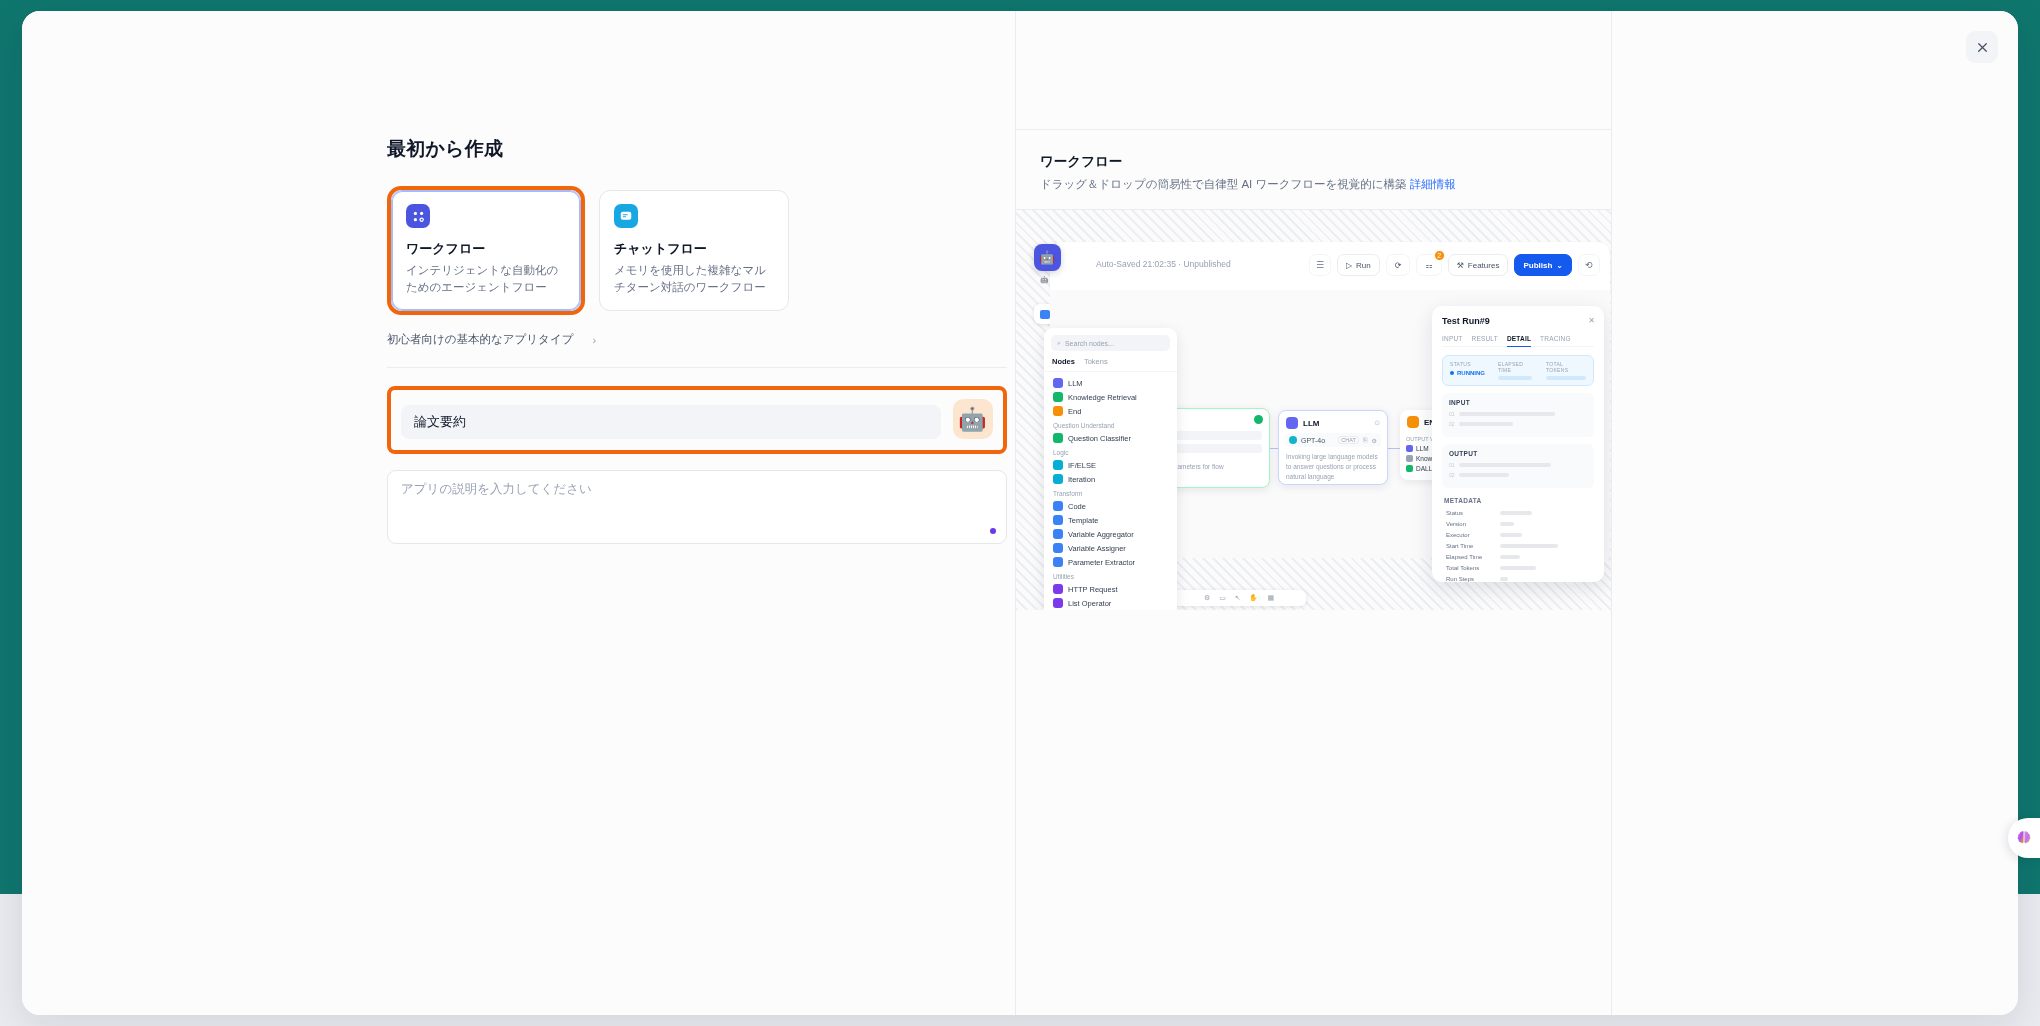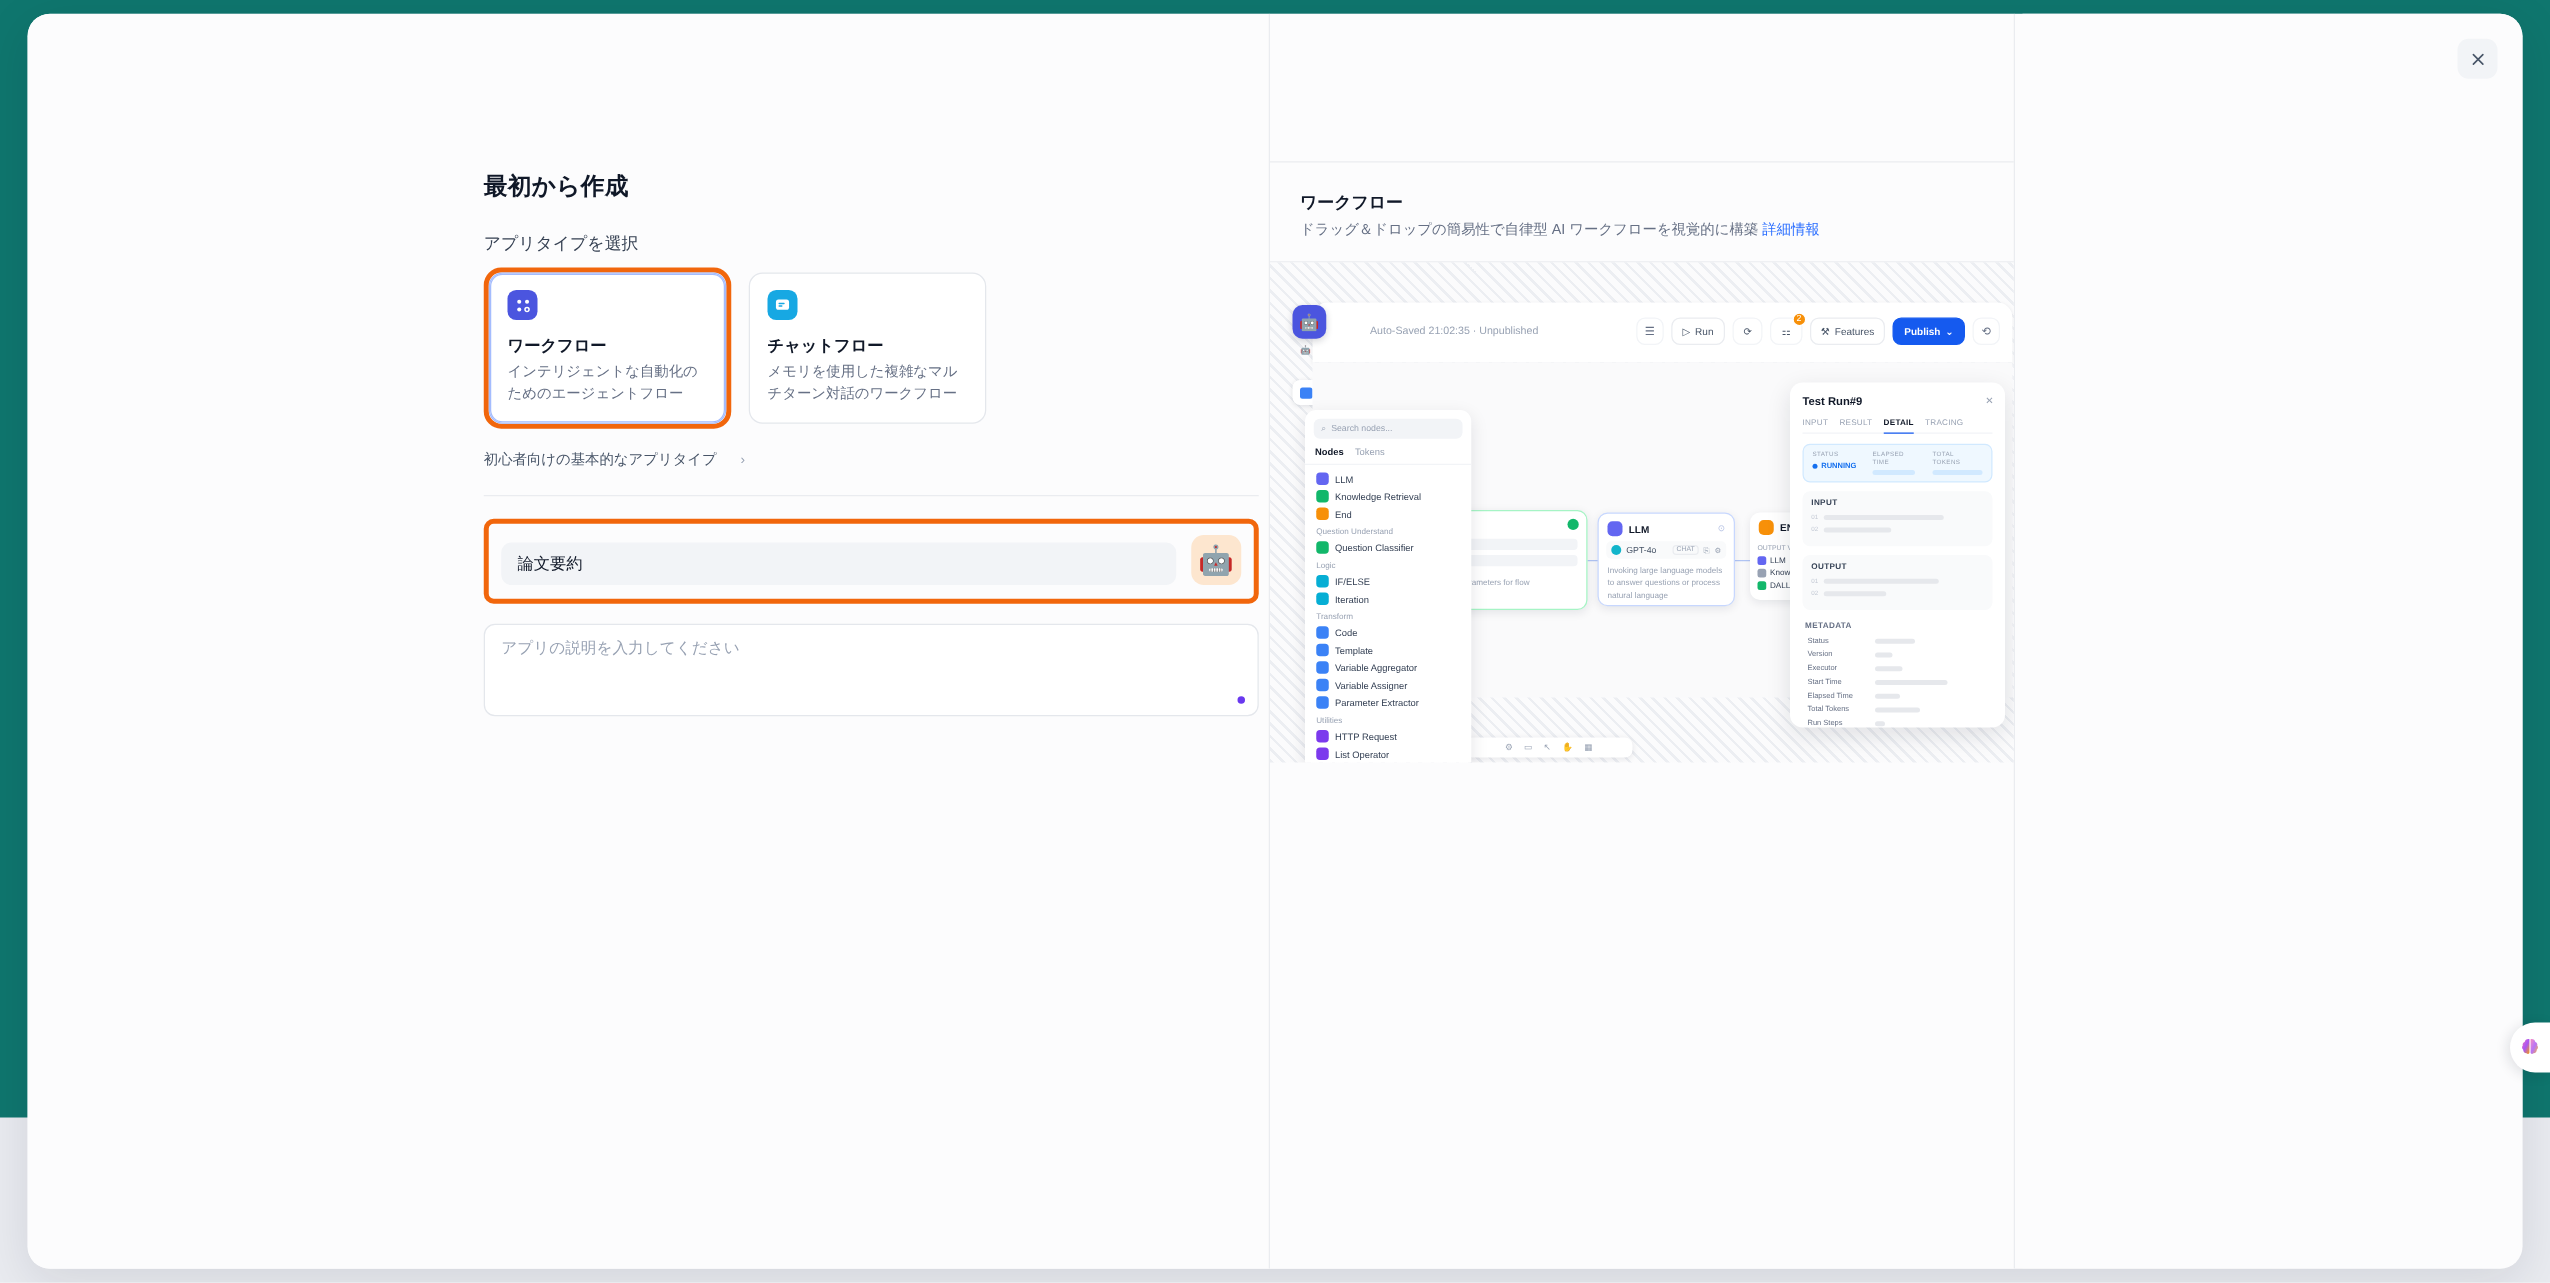--- a/index.html
+++ b/index.html
@@ -711,21 +711,20 @@
 
   <div class="far-right"></div>
 
   <div class="modal">
 
     <div class="left-pane">
       <div class="form-wrap">
 
         <div class="section-title">最初から作成</div>
 
-        <div class="field-label">アプリタイプを選択</div>
 
         <div class="cards-row">
 
           <div class="type-highlight">
             <div class="type-card selected">
               <div class="card-icon" style="background:#4b55df;">
                 <svg width="15" height="15" viewBox="0 0 24 24" fill="#fff">
                   <circle cx="7" cy="7" r="2.6"></circle>
                   <circle cx="17" cy="7" r="2.6"></circle>
                   <circle cx="7" cy="17" r="2.6"></circle>

